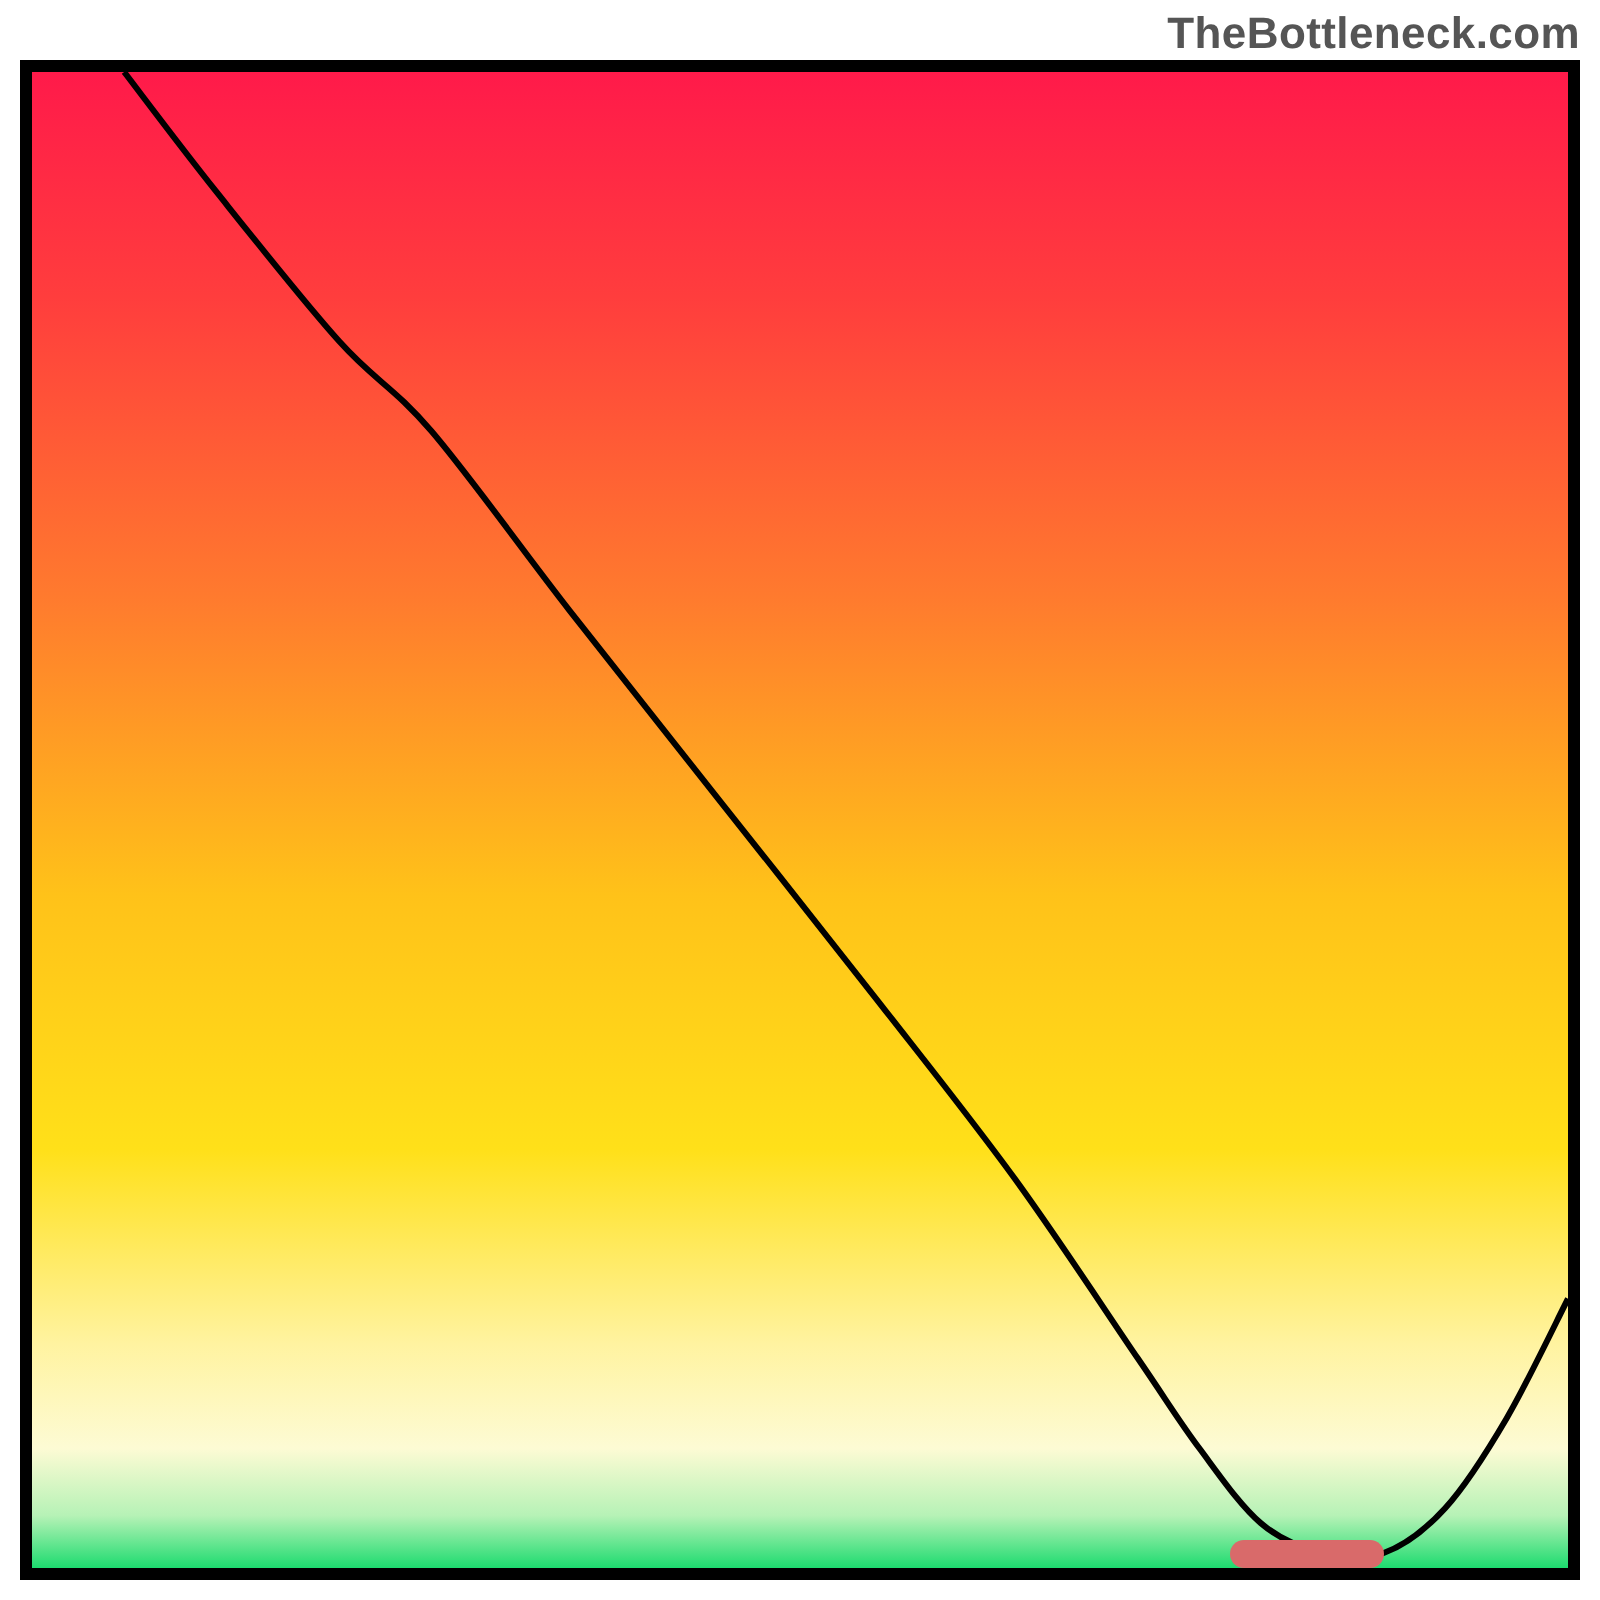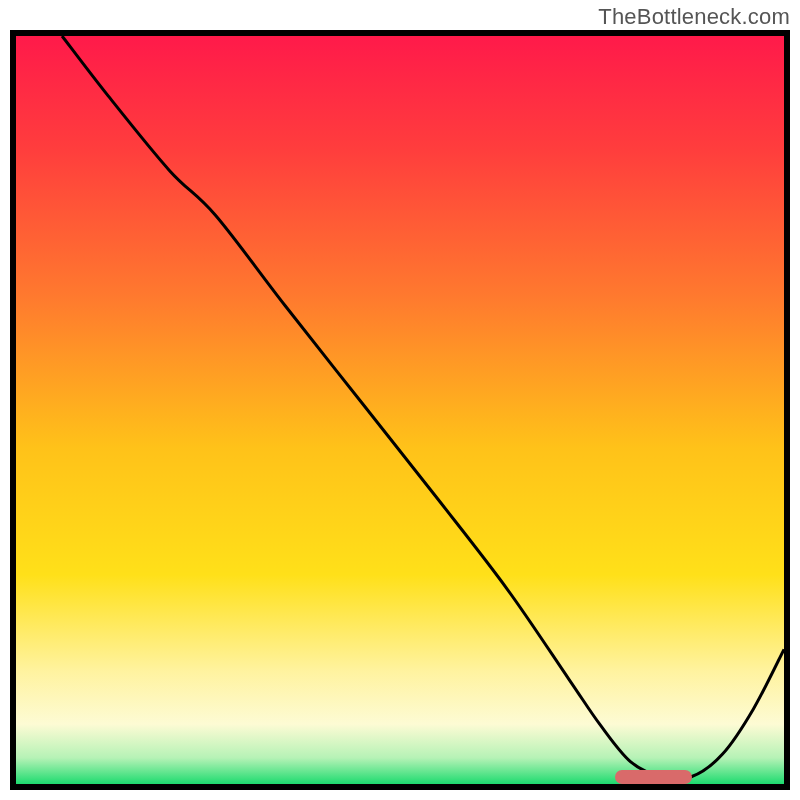--- a/index.html
+++ b/index.html
@@ -13,21 +13,21 @@
   .container {
     position: relative;
     width: 800px;
     height: 800px;
   }
   .watermark {
     position: absolute;
     top: 4px;
     right: 10px;
     font-size: 22px;
-    font-weight: normal;
+    font-weight: bold;
     color: #555555;
     letter-spacing: 0.2px;
   }
   .plot {
     position: absolute;
     left: 10px;
     top: 30px;
     width: 780px;
     height: 760px;
   }

